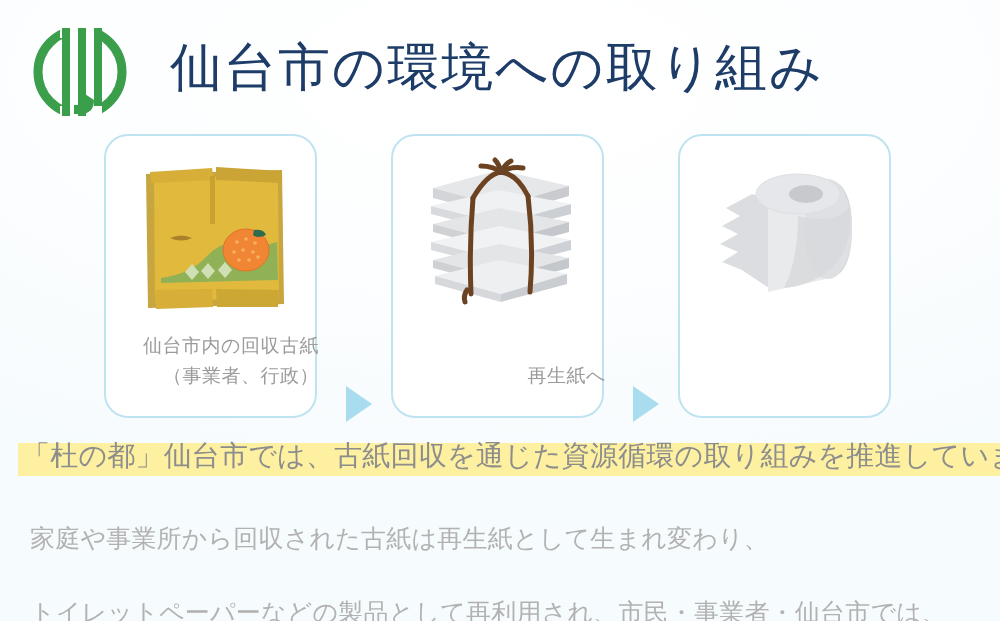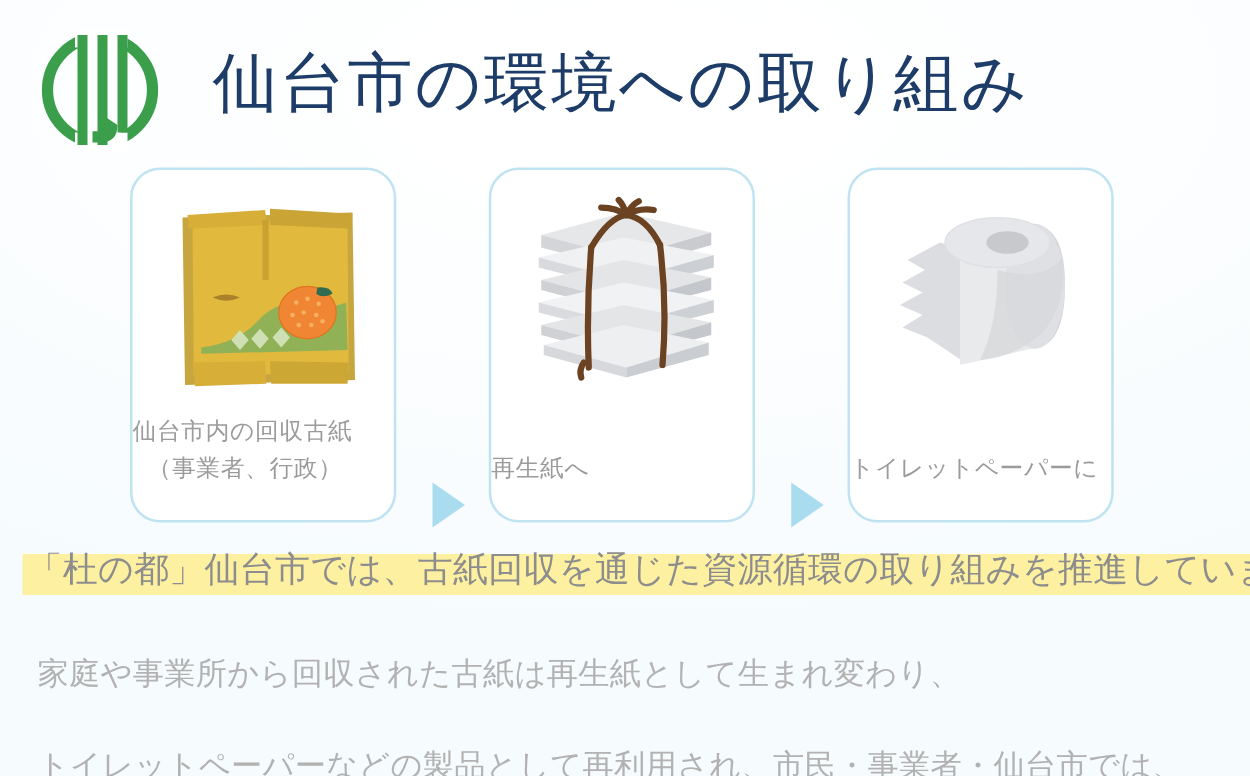--- a/index.html
+++ b/index.html
@@ -42,21 +42,21 @@
   }
   .card.c1{left:104px;}
   .card.c2{left:391px;}
   .card.c3{left:678px;}
 
   .card-art{
     position:absolute;left:0;top:14px;width:213px;height:180px;
   }
   .card-caption{
     position:absolute;left:0;bottom:26px;width:213px;
-    text-align:left;color:#9b9b9b;
+    text-align:right;color:#9b9b9b;
     font-size:19px;line-height:30px;letter-spacing:0.5px;
     font-family:"DejaVu Sans","Liberation Sans",sans-serif;
   }
   .card-caption .l2{display:block;padding-left:12px;}
 
   .arrow{
     position:absolute;top:248px;width:36px;height:44px;
   }
   .arrow.a1{left:340px;}
   .arrow.a2{left:627px;}
@@ -229,24 +229,20 @@
           <ellipse cx="148" cy="79" rx="24" ry="50" fill="#dfe0e3"></ellipse>
 
           <ellipse cx="118" cy="44" rx="42" ry="20" fill="#e6e7ea"></ellipse>
           <ellipse cx="118" cy="44" rx="42" ry="20" fill="none" stroke="#dedfe2" stroke-width="1"></ellipse>
 
           <ellipse cx="126" cy="44" rx="17" ry="9" fill="#c7c9cc"></ellipse>
 
           <path d="M118 66 q36 10 52 -10 q4 38 -16 60 q-22 20 -50 22 q14 -28 14 -72 z" fill="#d6d8db" opacity="0.8"></path>
         </svg>
       </div>
-      <div class="card-caption">
-        <span>トイレットペーパーに</span>
-        <span class="l2"></span>
-      </div>
     </div>
 
   </div>
 
   <div class="highlight-row">
     <div class="highlight-text">「杜の都」仙台市では、古紙回収を通じた資源循環の取り組みを推進しています</div>
   </div>
 
   <div class="body-text">
     <div>家庭や事業所から回収された古紙は再生紙として生まれ変わり、</div>

